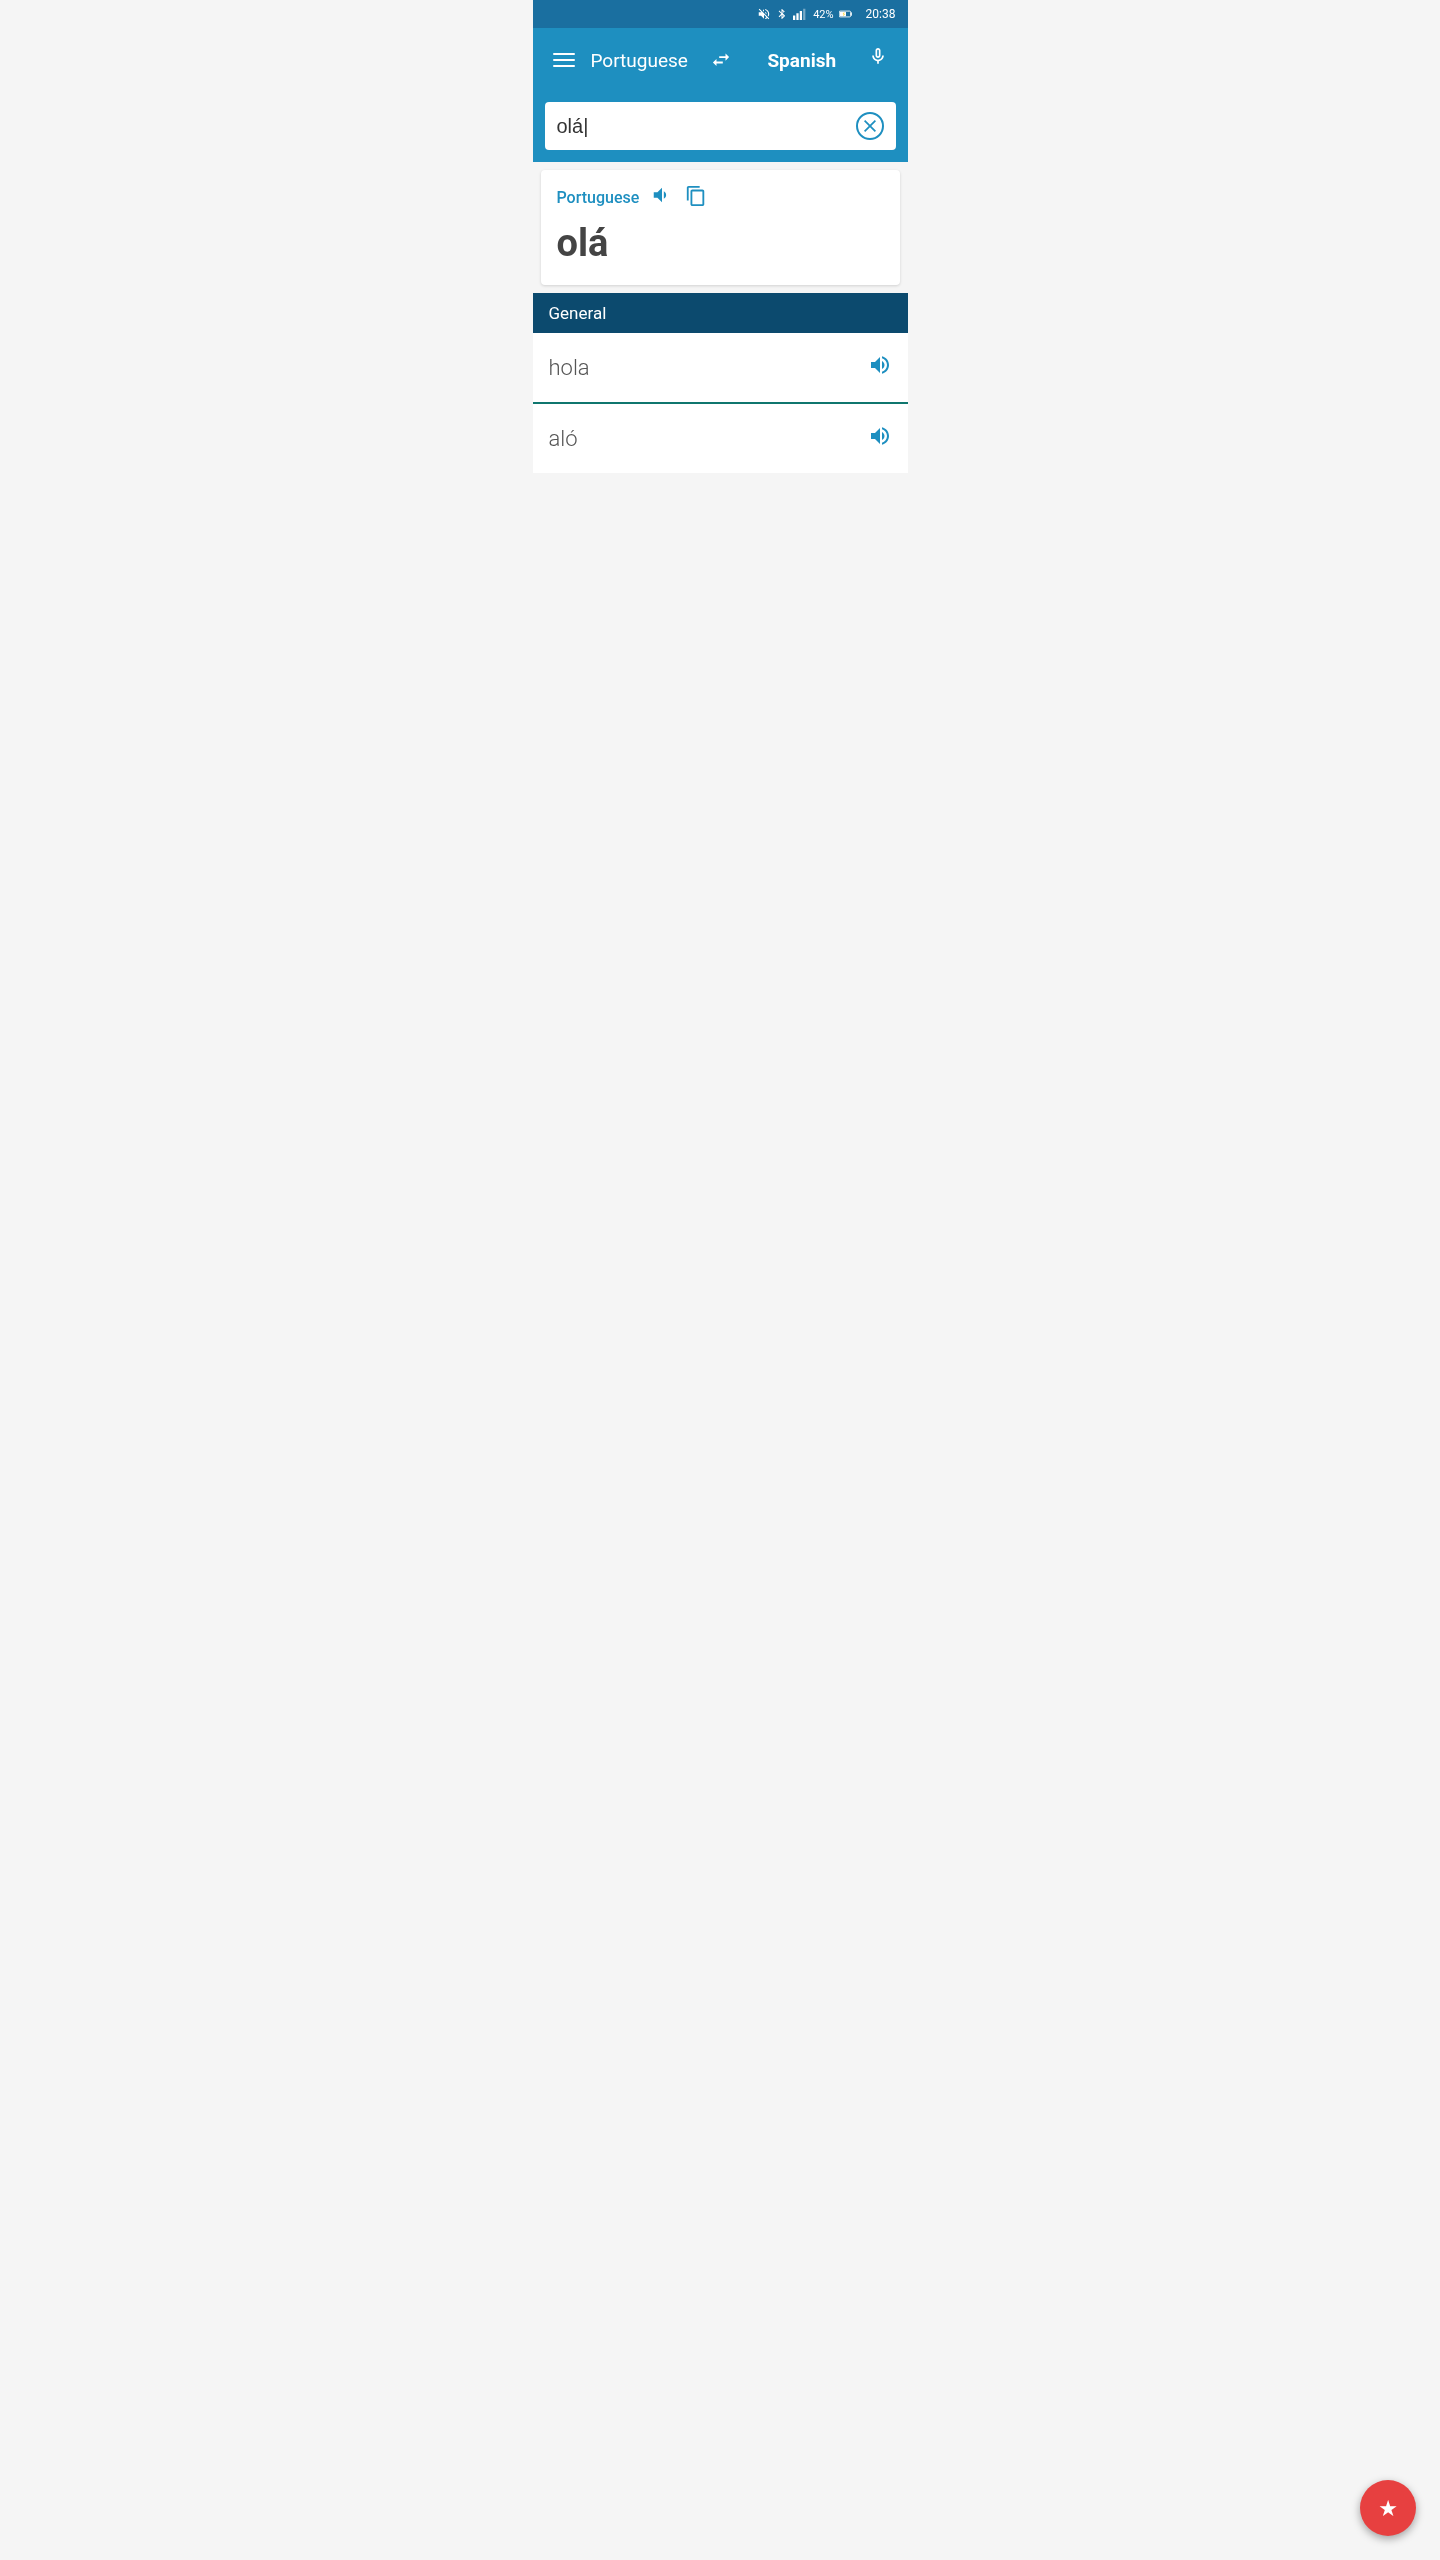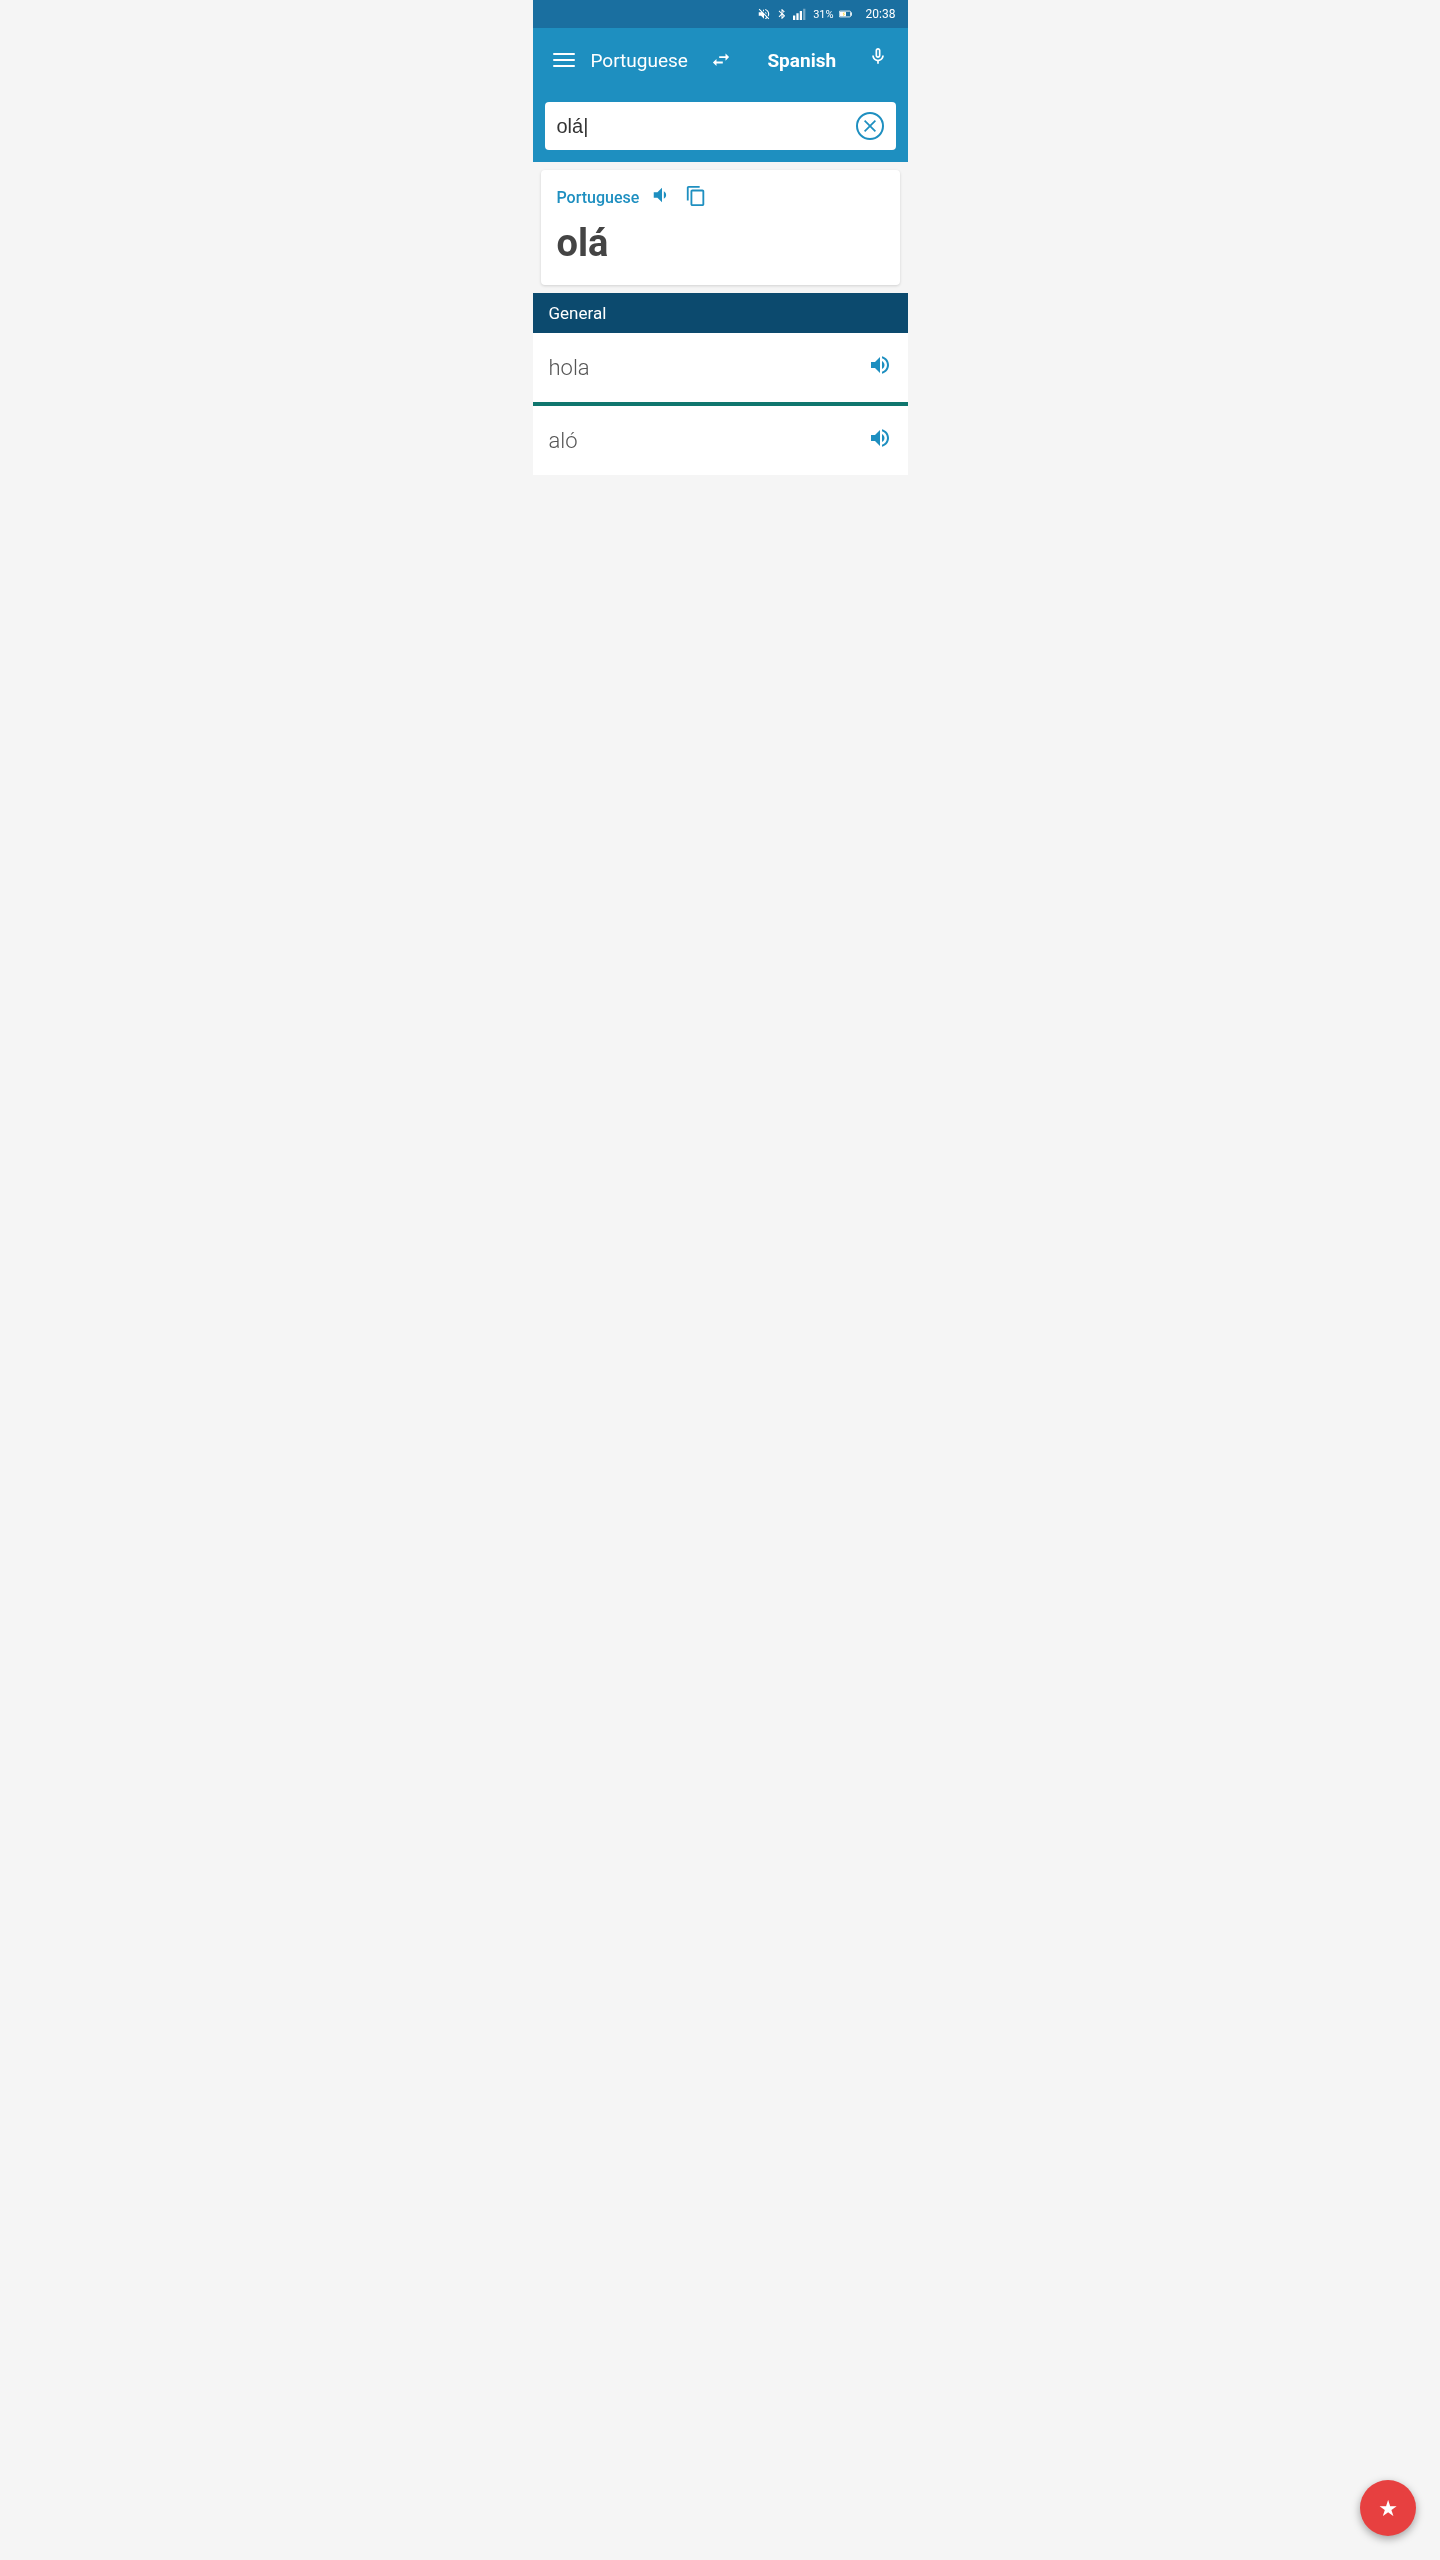--- a/index.html
+++ b/index.html
@@ -211,21 +211,21 @@
 
     
     .translation-list {
       background: white;
     }
 
     .translation-item {
       display: flex;
       align-items: center;
       padding: 20px 16px;
-      border-bottom: 4px solid #0f766e;
+      border-bottom: 2px solid #0f766e;
     }
 
     .translation-item:last-child {
       border-bottom: none;
     }
 
     .translation-word {
       flex: 1;
       font-size: 22px;
       color: #555;
@@ -273,21 +273,21 @@
     <svg width="12" height="14" viewBox="0 0 24 24" fill="white">
       <path d="M17.71 7.71L12 2H11V9.29L6.71 5L5.29 6.41L10.59 11.71L5.29 17L6.71 18.41L11 14.12V22H12L17.71 16.29C18.1 15.9 18.1 15.27 17.71 14.88L13.41 10.59L17.71 7.12C18.1 6.73 18.1 6.1 17.71 5.71ZM13 5.83L15.29 8.12L13 10.41V5.83ZM13 18.17V13.59L15.29 15.88L13 18.17Z"></path>
     </svg>
 
     <svg width="15" height="12" viewBox="0 0 20 16" fill="white">
       <rect x="0" y="10" width="3" height="6" fill="white"></rect>
       <rect x="4.5" y="7" width="3" height="9" fill="white"></rect>
       <rect x="9" y="4" width="3" height="12" fill="white"></rect>
       <rect x="13.5" y="1" width="3" height="15" fill="white" opacity="0.4"></rect>
     </svg>
-    <span class="battery-text">31%</span>
+    <span class="battery-text">42%</span>
 
     <svg width="14" height="12" viewBox="0 0 24 12" fill="none">
       <rect x="0" y="1" width="20" height="10" rx="2" stroke="white" stroke-width="1.5" fill="none"></rect>
       <rect x="1" y="2" width="11" height="8" rx="1" fill="white"></rect>
       <path d="M21 4 L21 8" stroke="white" stroke-width="2" stroke-linecap="round"></path>
       <path d="M9 3 L7 6 L9.5 6 L7.5 9" stroke="#ffcc00" stroke-width="1" fill="none"></path>
     </svg>
     <span class="status-time">20:38</span>
   </div>
 </div>

